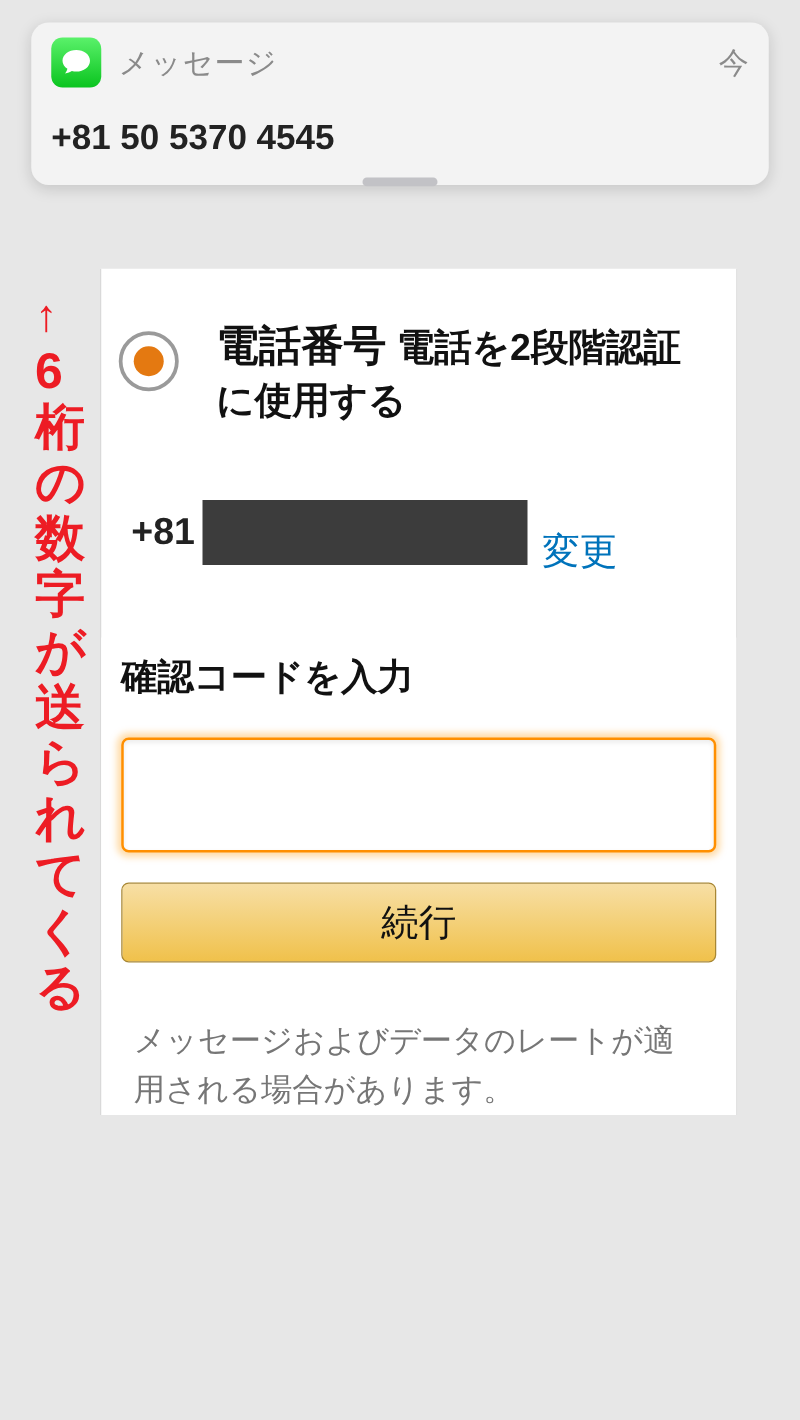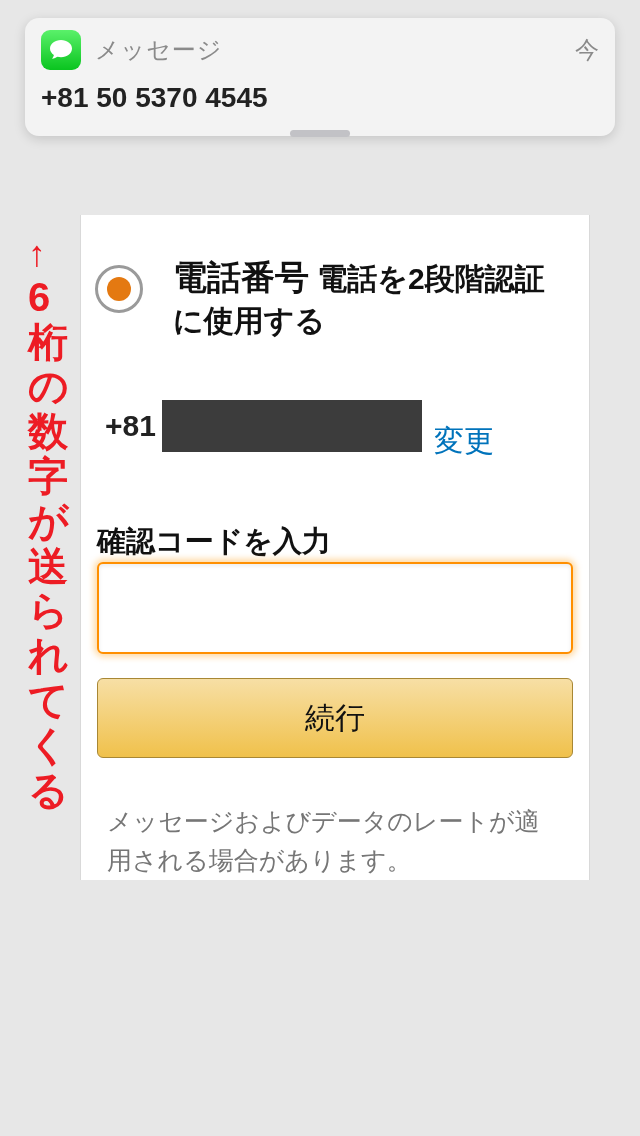--- a/index.html
+++ b/index.html
@@ -18,21 +18,21 @@
       right: 25px;
       background: #f3f3f3;
       border-radius: 14px;
       padding: 12px 16px 18px;
       box-shadow: 0 3px 12px rgba(0,0,0,0.15);
       z-index: 50;
     }
     .notification-header {
       display: flex;
       align-items: center;
-      margin-bottom: 12px;
+      margin-bottom: 24px;
     }
     .msg-icon {
       width: 40px; height: 40px;
       background: linear-gradient(180deg,#5AF16A,#0AC41F);
       border-radius: 9px;
       display: flex; align-items: center; justify-content: center;
       margin-right: 14px;
     }
     .msg-icon svg { width: 26px; height: 24px; fill: #fff; }
     .notification-app { color: #8a8a8a; font-size: 24px; letter-spacing: 1px; flex: 1; }
@@ -126,37 +126,37 @@
       margin-bottom: 36px;
     }
     .input-section {
       background: #fff;
       padding: 12px 16px 22px;
     }
     .input-label {
       font-size: 29px;
       font-weight: 700;
       color: #111;
-      margin-bottom: 0;
+      margin-bottom: 28px;
     }
     .code-input {
       width: 100%;
       height: 92px;
       border: 2px solid #ff8f00;
       border-radius: 6px;
       box-shadow: 0 0 6px 3px rgba(255,153,0,0.35), inset 0 2px 4px rgba(0,0,0,0.08);
       background: #fff;
       font-size: 30px;
       padding: 0 14px;
       outline: none;
     }
     .continue-btn {
       display: block;
       width: 100%;
-      height: 80px;
+      height: 64px;
       margin-top: 24px;
       border: 1px solid #a88734;
       border-radius: 6px;
       background: linear-gradient(180deg,#f7dfa5,#f0c14b);
       font-size: 30px;
       color: #111;
       cursor: pointer;
     }
     .resend {
       text-align: center;

